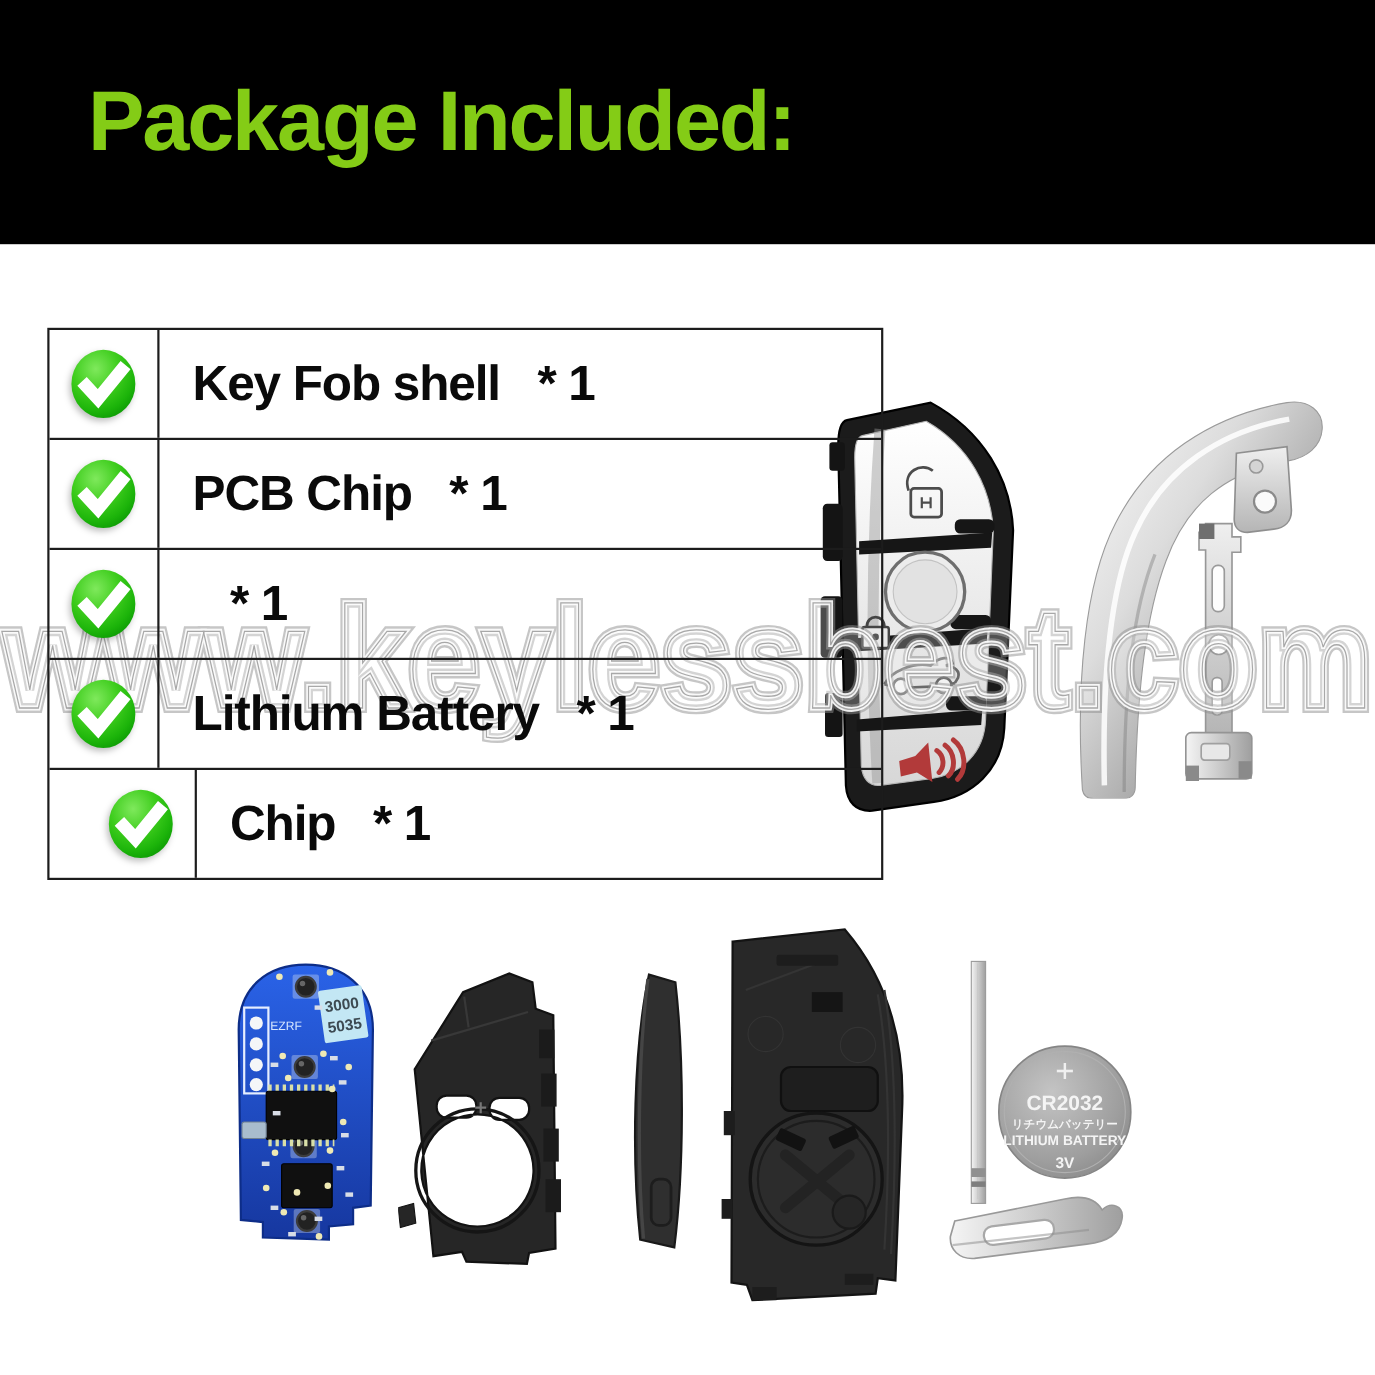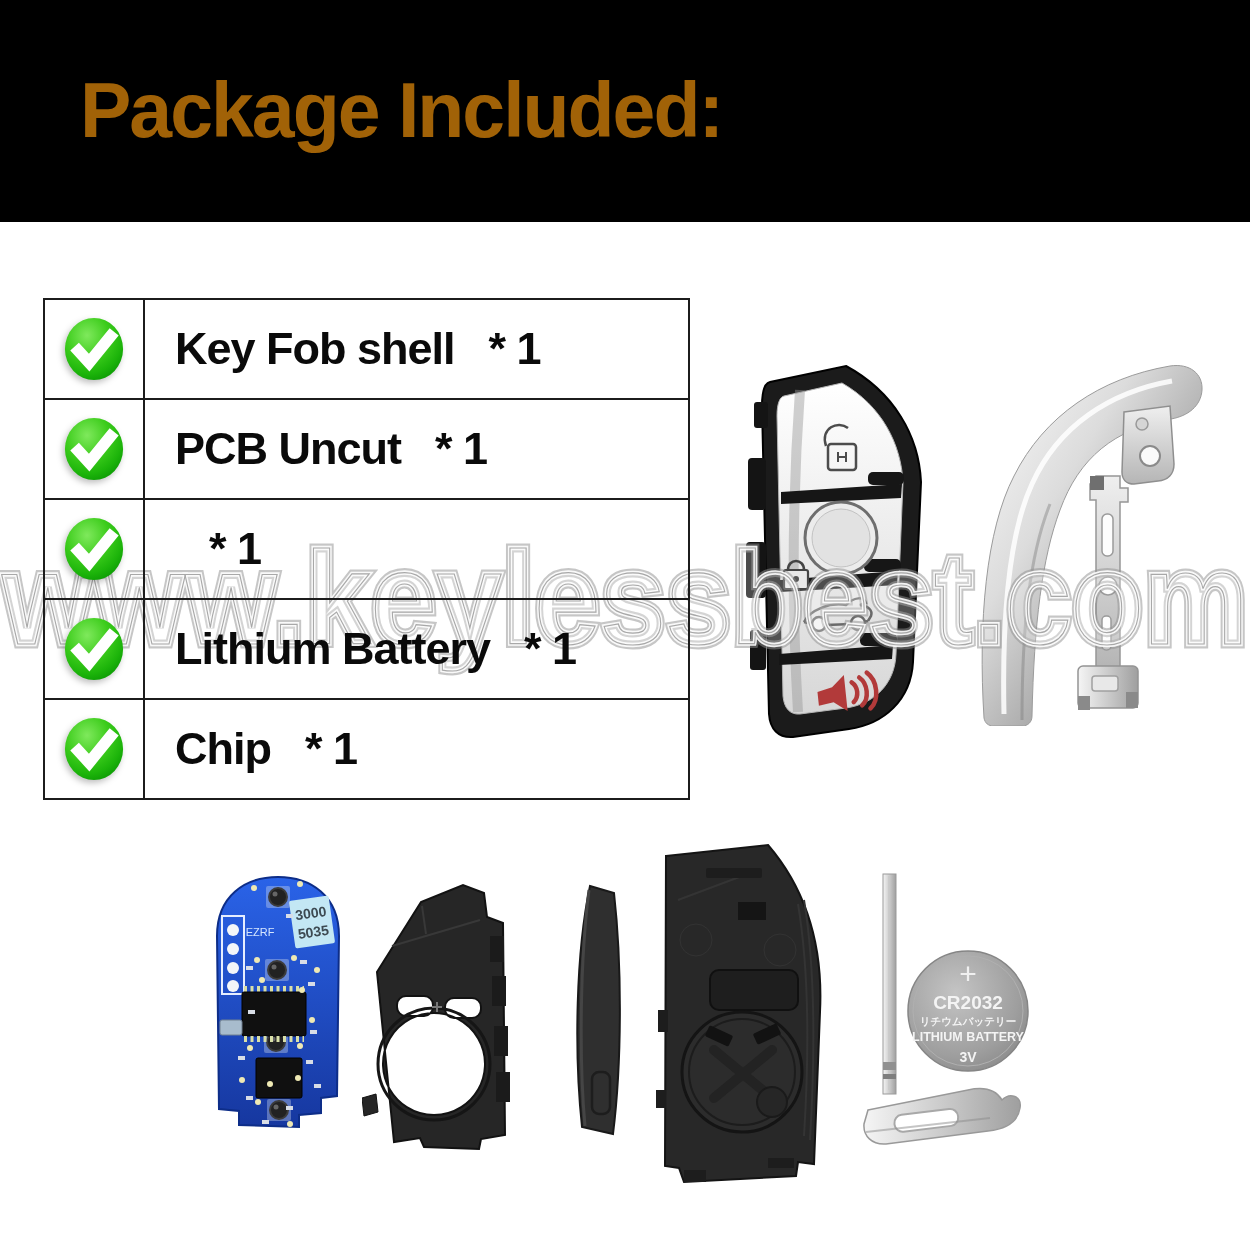--- a/index.html
+++ b/index.html
@@ -14,38 +14,38 @@
   }
   
   .banner {
     position: absolute; left: 0; top: 0;
     width: 1250px; height: 222px;
     background: #000000;
     z-index: 30;
   }
   .banner h1 {
     position: absolute; left: 80px; top: 66px;
-    font-size: 77px; font-weight: bold; color: #a16207;
+    font-size: 77px; font-weight: bold; color: #84cc16;
     letter-spacing: -2px; white-space: nowrap;
   }
   
   .pkg-table {
     position: absolute; left: 43px; top: 298px;
-    width: 647px; height: 502px;
+    width: 760px; height: 502px;
     border: 2px solid #1c1c1c;
     background: transparent;
     z-index: 30;
     display: flex; flex-direction: column;
   }
   .pkg-row {
     flex: 1 1 0;
     display: flex;
     border-bottom: 2px solid #1c1c1c;
   }
-  .pkg-row:last-child { border-bottom: none; }
+  .pkg-row:last-child { border-bottom: none; padding-left: 34px; }
   .pkg-check-cell {
     width: 100px; flex: 0 0 100px;
     border-right: 2px solid #1c1c1c;
     display: flex; align-items: center; justify-content: center;
   }
   .pkg-label-cell {
     flex: 1;
     display: flex; align-items: center;
     padding-left: 30px;
     font-size: 45px; font-weight: bold; color: #0a0a0a;
@@ -349,21 +349,21 @@
     </div>
 
     <div class="pkg-row">
       <div class="pkg-check-cell">
         <svg class="check-icon-svg" viewBox="0 0 64 68">
           <ellipse cx="32" cy="34" rx="30" ry="32" fill="url(#gCheck)"></ellipse>
           <path d="M16,36 L27,48 L49,21" stroke="#ffffff" stroke-width="12" fill="none" stroke-linecap="square"></path>
         </svg>
       </div>
       <div class="pkg-label-cell">
-        <span>PCB Uncut</span>
+        <span>PCB Chip</span>
         <span class="pkg-qty">* 1</span>
       </div>
     </div>
 
     <div class="pkg-row">
       <div class="pkg-check-cell">
         <svg class="check-icon-svg" viewBox="0 0 64 68">
           <ellipse cx="32" cy="34" rx="30" ry="32" fill="url(#gCheck)"></ellipse>
           <path d="M16,36 L27,48 L49,21" stroke="#ffffff" stroke-width="12" fill="none" stroke-linecap="square"></path>
         </svg>

